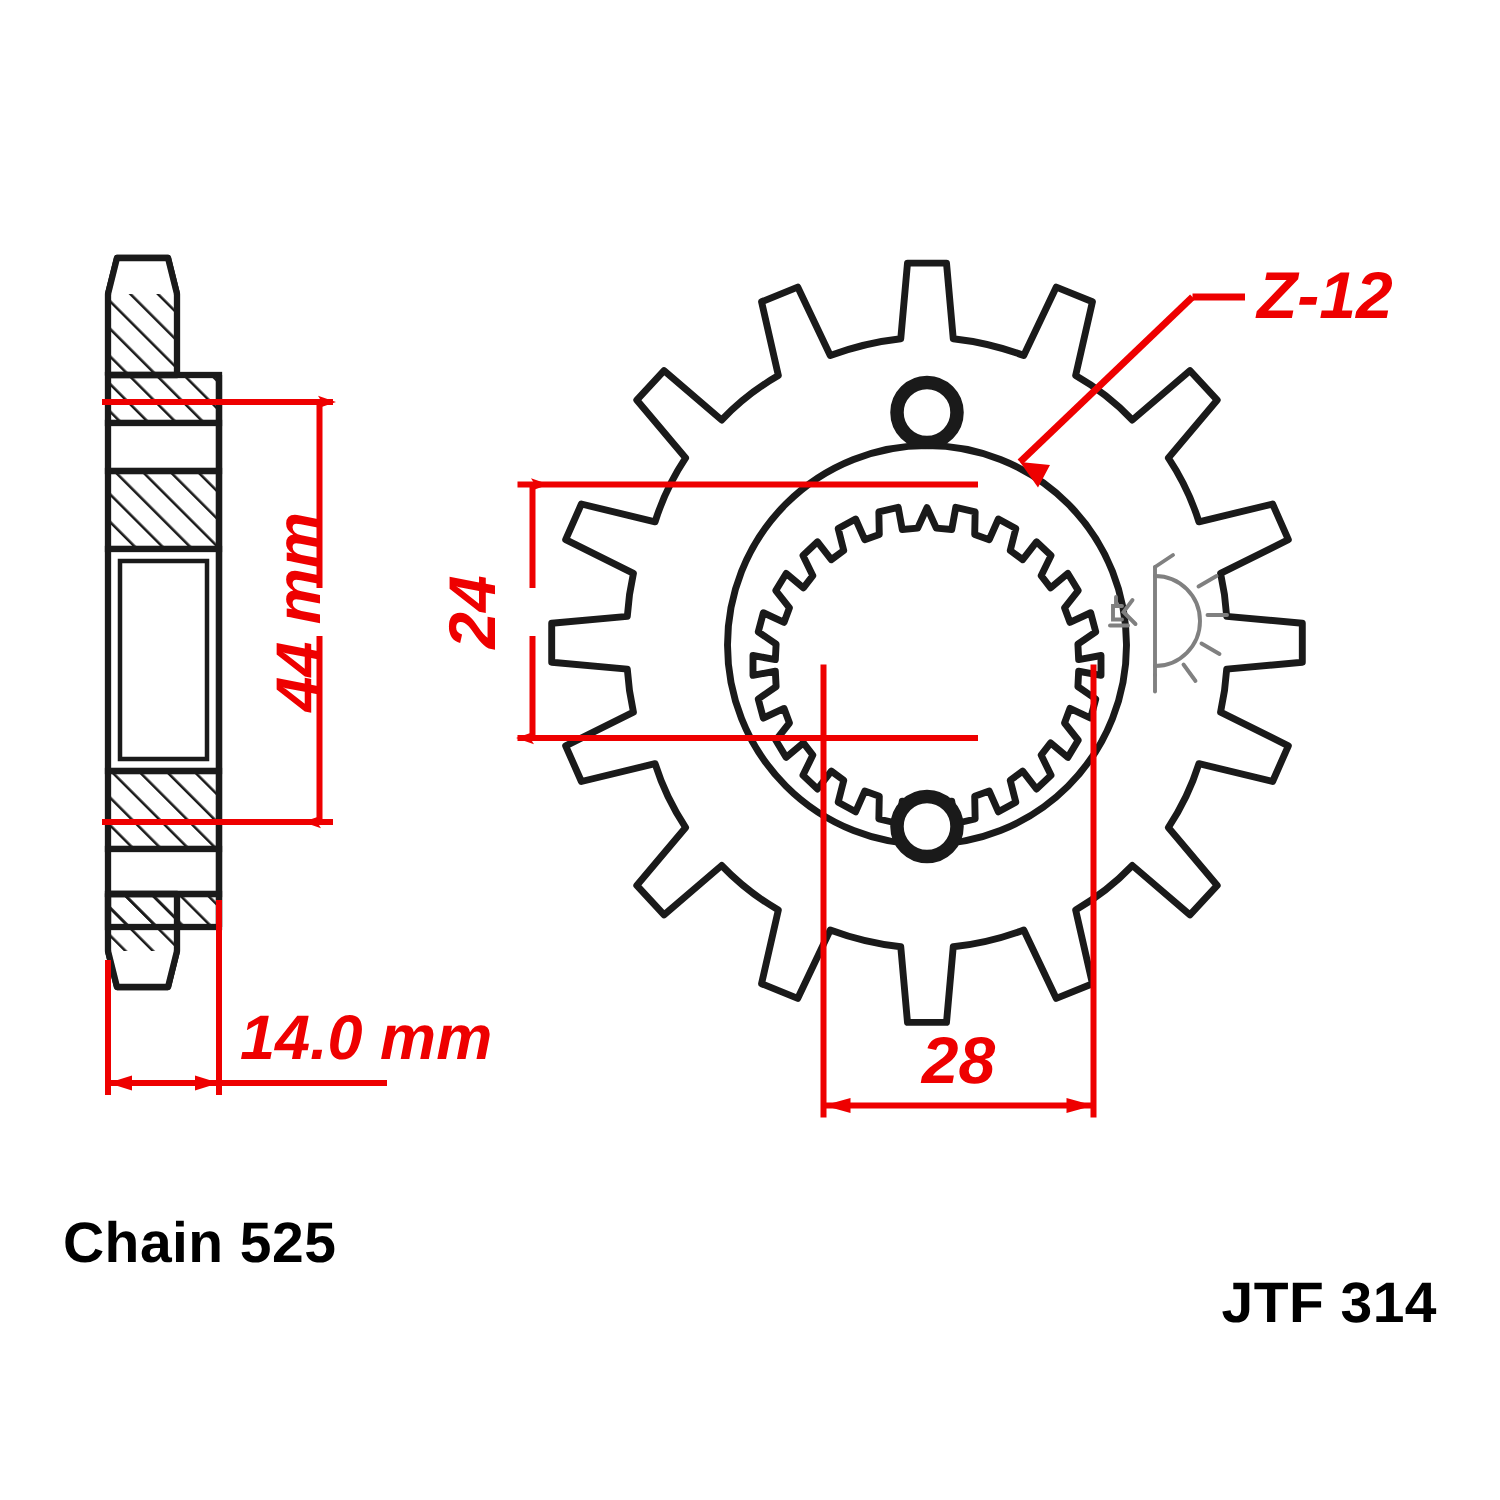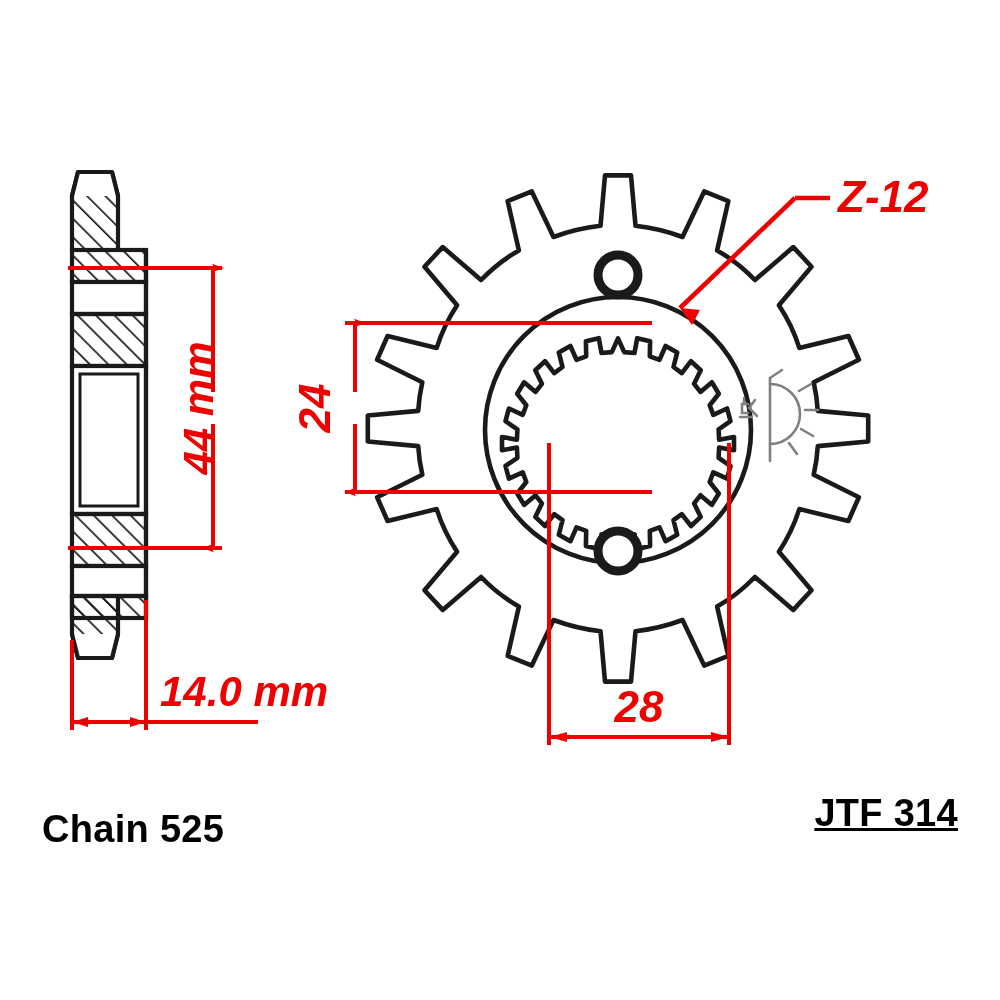--- a/index.html
+++ b/index.html
@@ -26,21 +26,21 @@
   .cap {
     position: absolute;
     color: #000000;
     font-family: "Liberation Sans", sans-serif;
     font-weight: bold;
     font-size: 38px;
     letter-spacing: 0.3px;
     white-space: nowrap;
   }
   #chain-label { left: 42px; top: 808px; text-align: center; }
-  #part-label  { right: 42px; top: 792px; text-decoration: underline; }
+  #part-label  { right: 42px; top: 848px; }
 </style>
 </head>
 <body>
 
 <div id="sheet">
 
   <svg id="drawing" viewBox="0 0 1000 1000">
     <defs>
       <pattern id="hatch45" width="13" height="13" patternTransform="rotate(-45)" patternUnits="userSpaceOnUse">
         <line x1="0" y1="0" x2="0" y2="13" stroke="#1a1a1a" stroke-width="3.4"></line>

